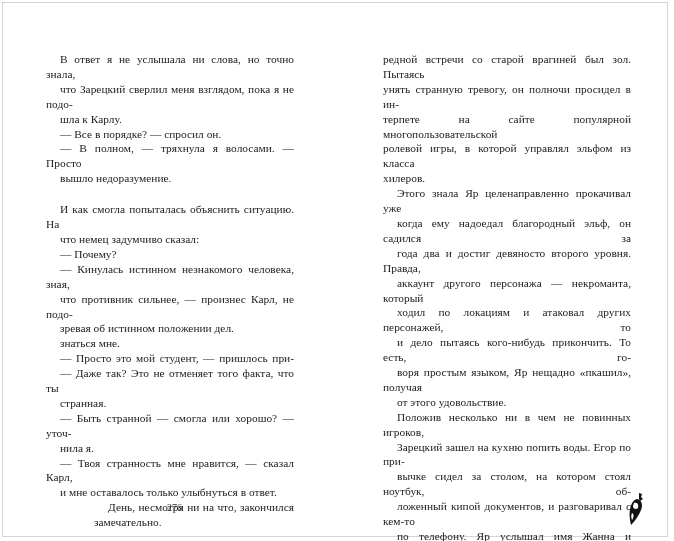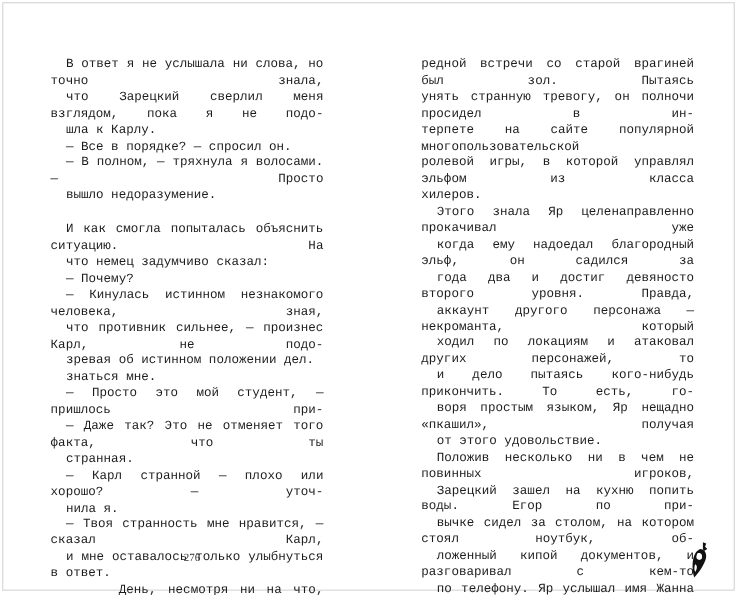--- a/index.html
+++ b/index.html
@@ -12,21 +12,21 @@
   .page-left { left:0; width:337px; }
   .page-right { left:337px; width:329px; }
   .text-block {
     position:absolute; top:49px; width:248px;
     font-family:"Liberation Serif", "DejaVu Serif", serif;
     font-size:11.4px; line-height:14.9px; color:#1c1c1c;
     text-align:justify; hyphens:manual;
   }
   .page-left .text-block { left:43px; }
   .page-right .text-block { left:43px; }
-  .para { margin:0; text-indent:14px;font-family:Liberation Mono, monospace; }
+  .para { margin:0; text-indent:14px; }
   .para.noindent { text-indent:0; }
   .line { display:block; }
   .jl { text-align-last:justify; }
   .page-number {
     position:absolute; top:499px; width:100%; text-align:center;
     font-family:"Liberation Serif", "DejaVu Serif", serif; font-size:10px; color:#333;
   }
   .page-left .page-number { left:0; width:337px; margin-left:3px; }
   .page-right .page-number { left:-26px; }
   .ornament {
@@ -65,21 +65,21 @@
         </div>
         <div class="para">
           <span class="line">знаться мне.</span>
           <span class="line jl" style="text-indent: 14px;">— Просто это мой студент, — пришлось при-</span>
         </div>
         <div class="para">
           <span class="line jl" style="text-indent: 14px;">— Даже так? Это не отменяет того факта, что ты</span>
           <span class="line">странная.</span>
         </div>
         <div class="para">
-          <span class="line jl" style="text-indent: 14px;">— Карл странной — плохо или хорошо? — уточ-</span>
+          <span class="line jl" style="text-indent: 14px;">— Быть странной — смогла или хорошо? — уточ-</span>
           <span class="line">нила я.</span>
         </div>
         <div class="para">
           <span class="line jl" style="text-indent: 14px;">— Твоя странность мне нравится, — сказал Карл,</span>
           <span class="line">и мне оставалось только улыбнуться в ответ.</span>
         </div>
         <div class="para">
           <span class="line" style="text-indent: 14px; margin-left: 48px;">День, несмотря ни на что, закончился замечательно.</span>
         </div>
       </div>

